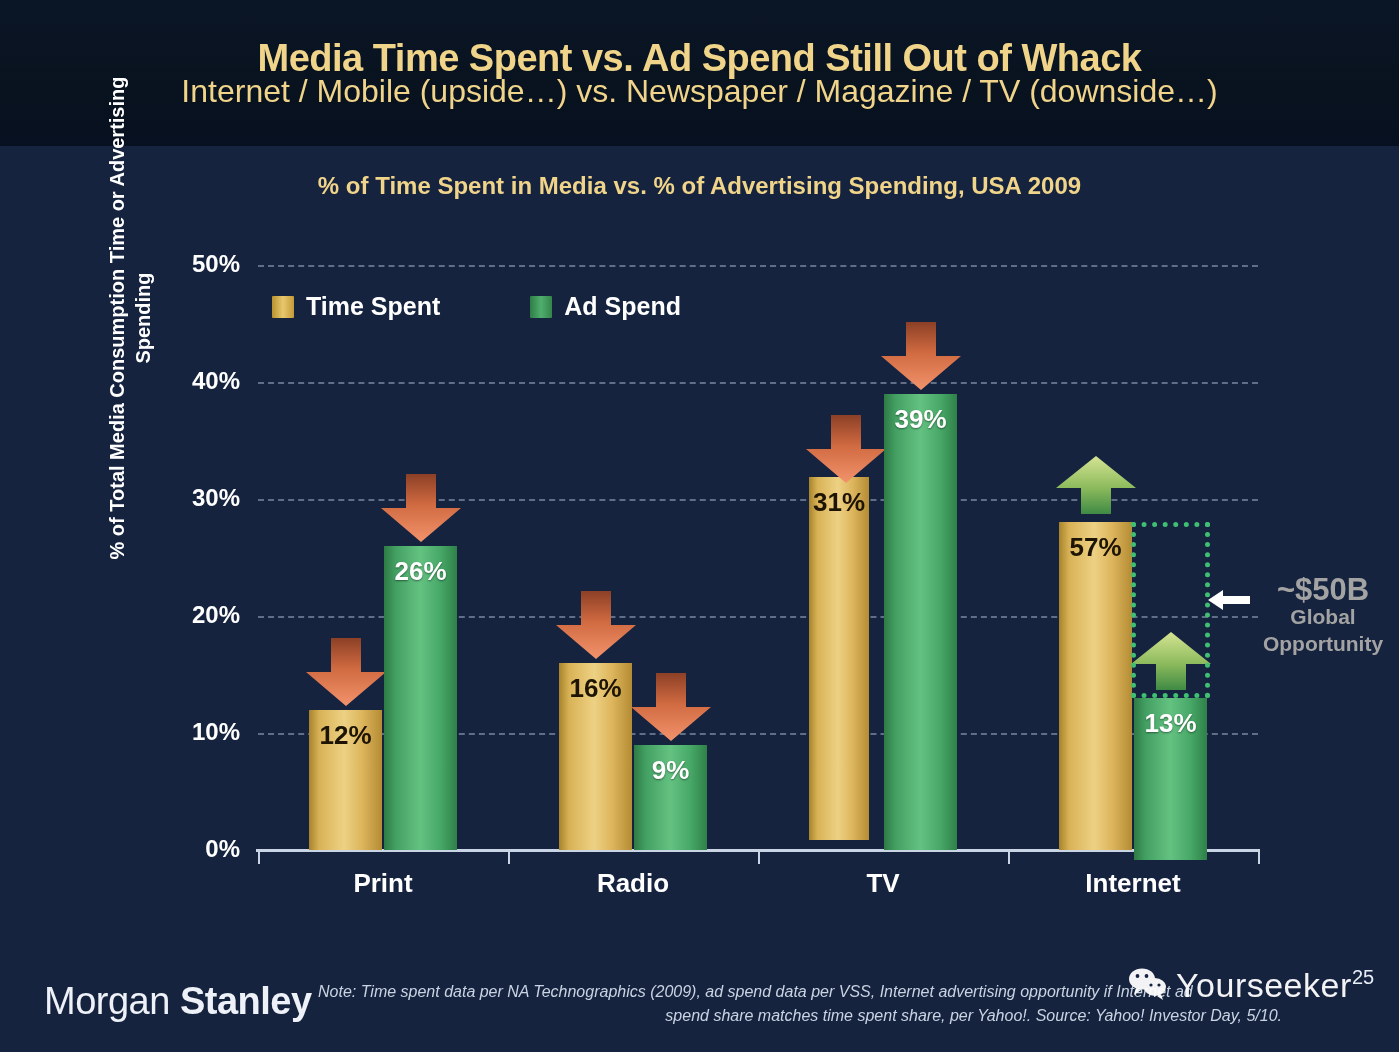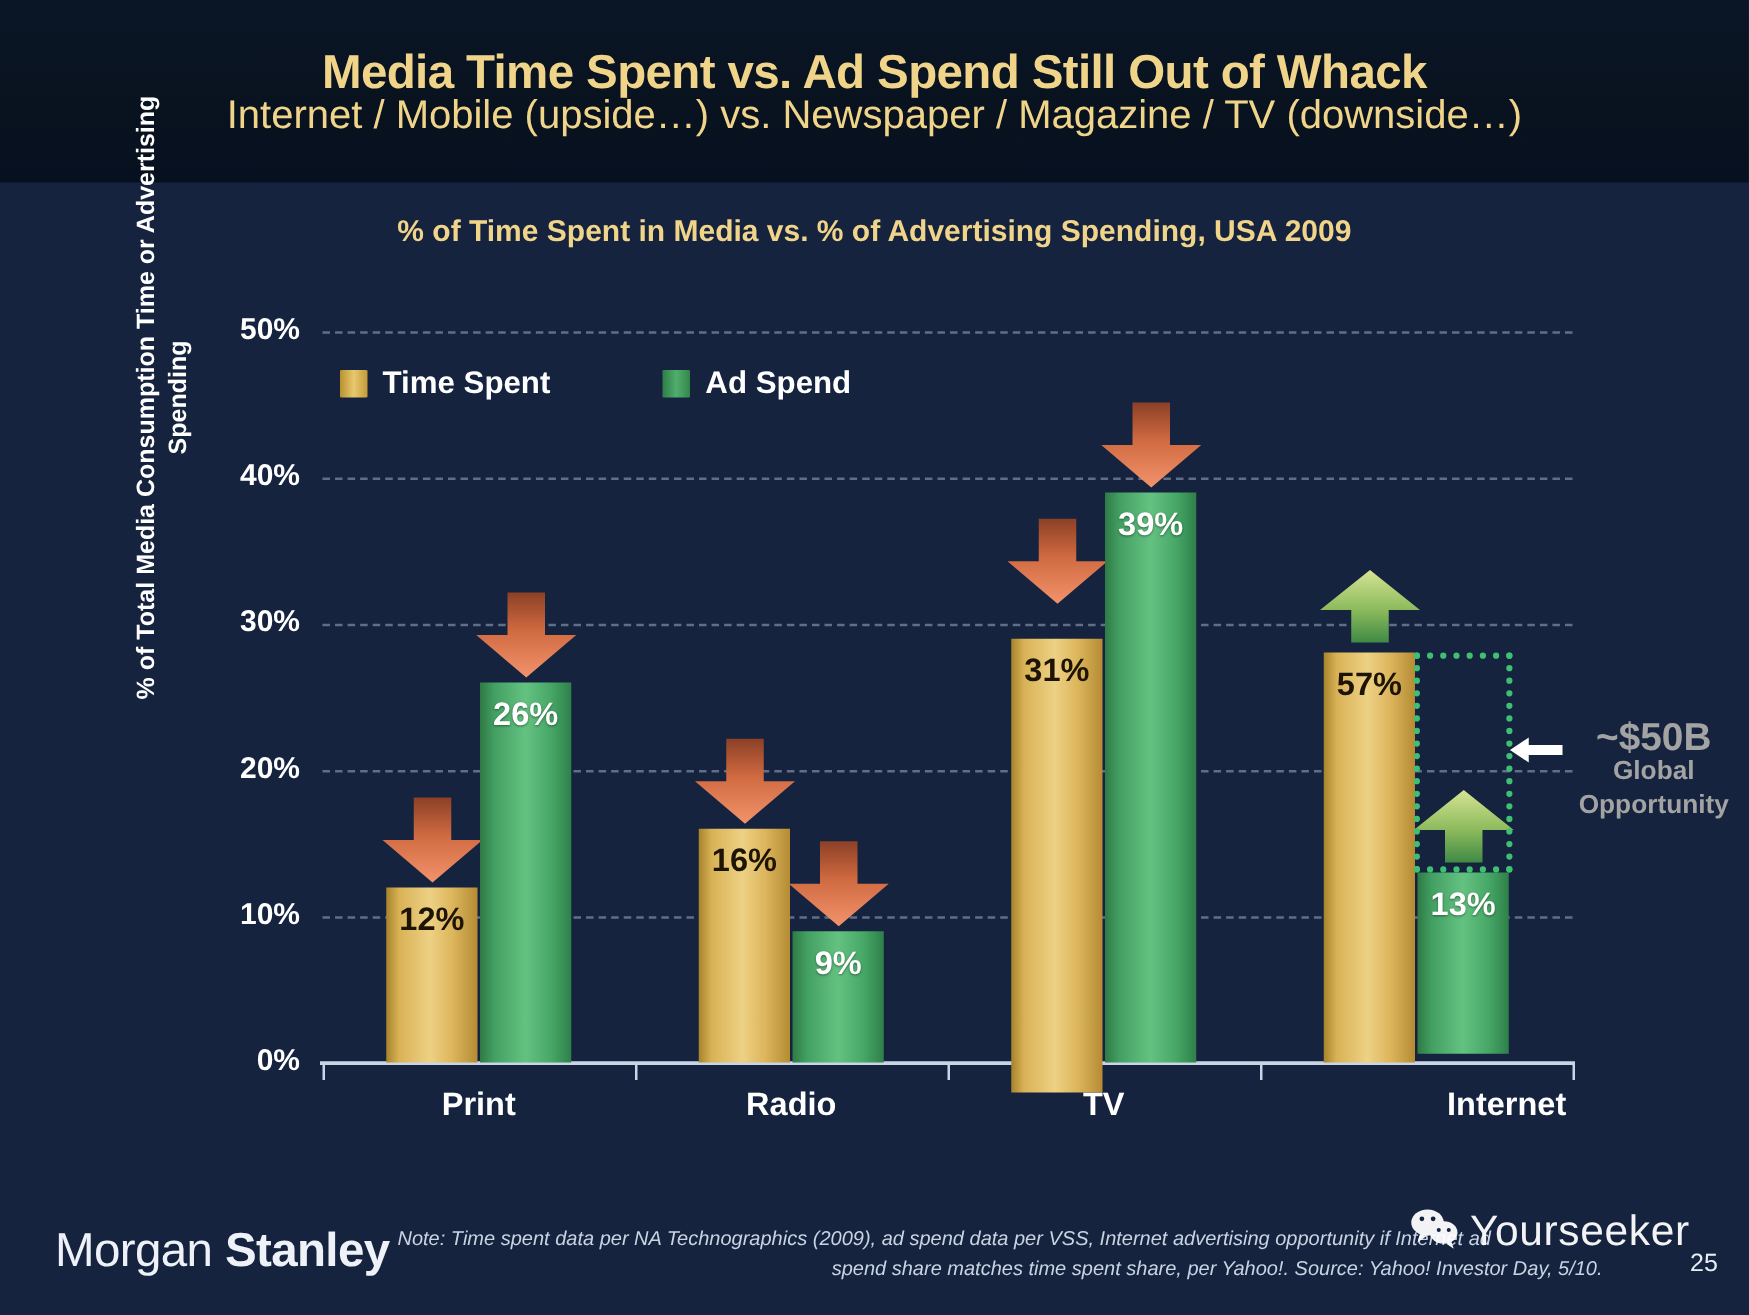--- a/index.html
+++ b/index.html
@@ -104,21 +104,21 @@
   }
   .ms-logo b{font-weight:bold;}
   .note{
     position:absolute;left:318px;top:980px;width:1010px;
     color:#c9d3e2;font-size:16px;font-style:italic;line-height:24px;
     text-align:right;
   }
   .note .l1{display:block;text-align:left;}
   .note .l2{display:block;text-align:right;padding-right:46px;}
   .page-num{
-    position:absolute;left:1352px;top:1000px;
+    position:absolute;left:1352px;top:966px;
     color:#e8eef7;font-size:20px;font-weight:normal;
   }
   
   .watermark{
     position:absolute;left:1128px;top:966px;display:flex;align-items:center;gap:8px;
     opacity:.95;
   }
   .wm-text{color:#ffffff;font-size:34px;font-weight:normal;letter-spacing:.5px;}
 </style>
 </head>
@@ -206,21 +206,21 @@
           <linearGradient id="dg670.5" x1="0" y1="0" x2="0" y2="1">
             <stop offset="0%" stop-color="#8c4026"></stop>
             <stop offset="45%" stop-color="#d06a41"></stop>
             <stop offset="100%" stop-color="#f2936c"></stop>
           </linearGradient>
         </defs>
         <path d="M28 2 L58 2 L58 36 L83 36 L43 70 L3 36 L28 36 Z" fill="url(#dg670.5)"></path>
       </svg>
     </div>
     <div class="cat-label" style="left: 513px;">Radio</div>
-    <div class="bar gold" style="position: absolute; left: 809px; top: 511px; width: 73px; height: 362.7px;">
+    <div class="bar gold" style="position: absolute; left: 809px; top: 477px; width: 60px; height: 362.7px;">
       <span class="bar-value dark">31%</span>
     </div>
     <div class="arrow arrow-down" style="left: 802.5px; top: 413.3px;">
       <svg width="86" height="72" viewBox="0 0 86 72">
         <defs>
           <linearGradient id="dg845.5" x1="0" y1="0" x2="0" y2="1">
             <stop offset="0%" stop-color="#8c4026"></stop>
             <stop offset="45%" stop-color="#d06a41"></stop>
             <stop offset="100%" stop-color="#f2936c"></stop>
           </linearGradient>
@@ -252,36 +252,36 @@
         <defs>
           <linearGradient id="ug1095.5" x1="0" y1="0" x2="0" y2="1">
             <stop offset="0%" stop-color="#d6e493"></stop>
             <stop offset="55%" stop-color="#8cba5c"></stop>
             <stop offset="100%" stop-color="#3f8a45"></stop>
           </linearGradient>
         </defs>
         <path d="M43 2 L83 34 L58 34 L58 60 L28 60 L28 34 L3 34 Z" fill="url(#ug1095.5)"></path>
       </svg>
     </div>
-    <div class="bar green" style="position: absolute; left: 1134px; top: 697.9px; width: 73px; height: 145px;">
+    <div class="bar green" style="position: absolute; left: 1134px; top: 697.9px; width: 73px; height: 162px;">
       <span class="bar-value light">13%</span>
     </div>
     <div class="arrow arrow-up" style="left: 1127.5px; top: 629.9px;">
       <svg width="86" height="62" viewBox="0 0 86 62">
         <defs>
           <linearGradient id="ug1170.5" x1="0" y1="0" x2="0" y2="1">
             <stop offset="0%" stop-color="#d6e493"></stop>
             <stop offset="55%" stop-color="#8cba5c"></stop>
             <stop offset="100%" stop-color="#3f8a45"></stop>
           </linearGradient>
         </defs>
         <path d="M43 2 L83 34 L58 34 L58 60 L28 60 L28 34 L3 34 Z" fill="url(#ug1170.5)"></path>
       </svg>
     </div>
-    <div class="cat-label" style="left: 1013px; text-align: right;">Internet</div>
+    <div class="cat-label" style="left: 1013px;">Internet</div>
     <div class="opp-box" style="left: 1131px; top: 522.4px; width: 79px; height: 175.5px; border-color: rgb(63, 191, 114);"></div>
   </div>
 
 <div class="legend">
   <div class="legend-item">
     <span class="legend-swatch gold"></span>
     <span class="legend-text">Time Spent</span>
   </div>
   <div class="legend-item">
     <span class="legend-swatch green"></span>

